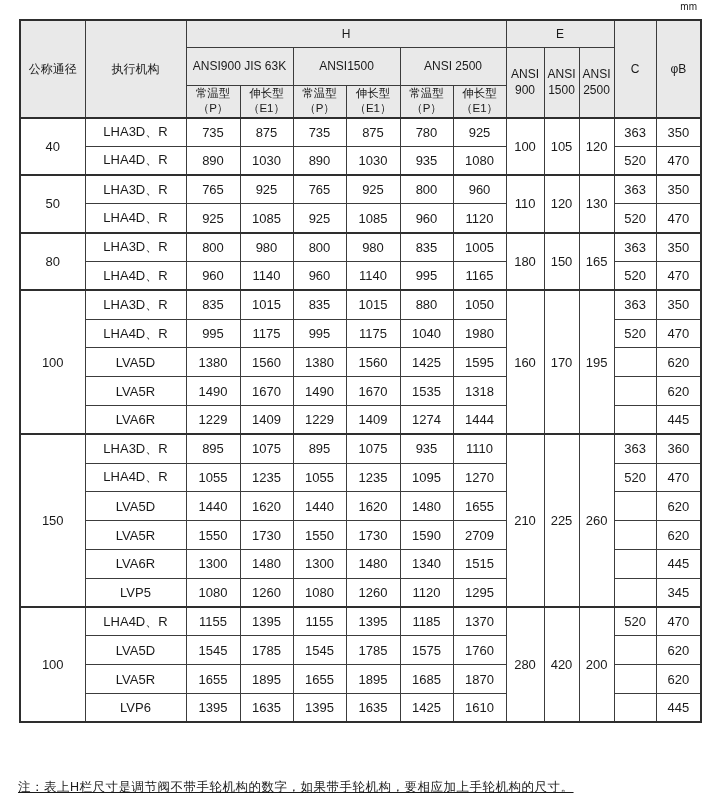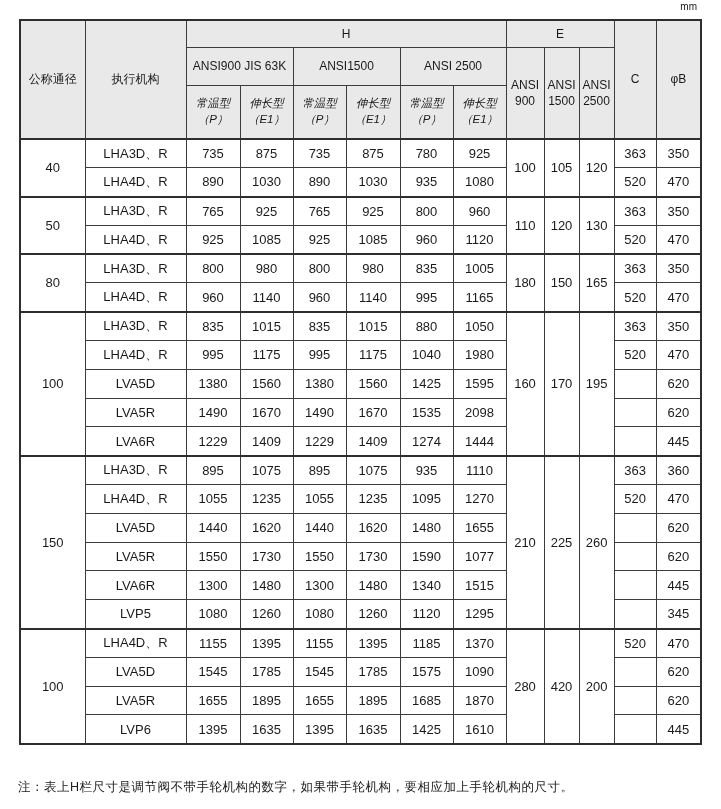--- a/index.html
+++ b/index.html
@@ -36,35 +36,36 @@
     padding: 0;
   }
   thead th {
     background: #e9e9e9;
     font-size: 12px;
     white-space: pre-line;
     line-height: 1.35;
   }
   thead tr.hrow-1 th { height: 27px; }
   thead tr.hrow-2 th { height: 38px; }
-  thead tr.hrow-3 th { height: 54px; font-size: 11.5px; font-style: italic; }
+  thead tr.hrow-3 th { height: 32px; font-size: 11.5px; }
   thead tr:last-child th { border-bottom: 2px solid #2e2e2e; }
   tbody td {
     background: #ffffff;
     font-size: 13px;
     height: 28.8px;
   }
   tbody tr.group-start td { border-top: 2px solid #2e2e2e; }
   .note {
     position: absolute;
     left: 18px;
     top: 779px;
     font-size: 12.5px;
     color: #1a1a1a;
     letter-spacing: 0.5px;
+    text-decoration: underline;
   }
 </style>
 </head>
 <body>
 
 <div class="unit-label">mm</div>
 
 <table class="dim-table">
   <colgroup>
     <col style="width:65px">
@@ -232,21 +233,21 @@
         <td></td>
         <td>620</td>
       </tr>
       <tr>
         <td>LVA5R</td>
         <td>1490</td>
         <td>1670</td>
         <td>1490</td>
         <td>1670</td>
         <td>1535</td>
-        <td>2098</td>
+        <td>1318</td>
         <td></td>
         <td>620</td>
       </tr>
       <tr>
         <td>LVA6R</td>
         <td>1229</td>
         <td>1409</td>
         <td>1229</td>
         <td>1409</td>
         <td>1274</td>
@@ -291,21 +292,21 @@
         <td></td>
         <td>620</td>
       </tr>
       <tr>
         <td>LVA5R</td>
         <td>1550</td>
         <td>1730</td>
         <td>1550</td>
         <td>1730</td>
         <td>1590</td>
-        <td>1077</td>
+        <td>2709</td>
         <td></td>
         <td>620</td>
       </tr>
       <tr>
         <td>LVA6R</td>
         <td>1300</td>
         <td>1480</td>
         <td>1300</td>
         <td>1480</td>
         <td>1340</td>
@@ -339,21 +340,21 @@
         <td>520</td>
         <td>470</td>
       </tr>
       <tr>
         <td>LVA5D</td>
         <td>1545</td>
         <td>1785</td>
         <td>1545</td>
         <td>1785</td>
         <td>1575</td>
-        <td>1090</td>
+        <td>1760</td>
         <td></td>
         <td>620</td>
       </tr>
       <tr>
         <td>LVA5R</td>
         <td>1655</td>
         <td>1895</td>
         <td>1655</td>
         <td>1895</td>
         <td>1685</td>

